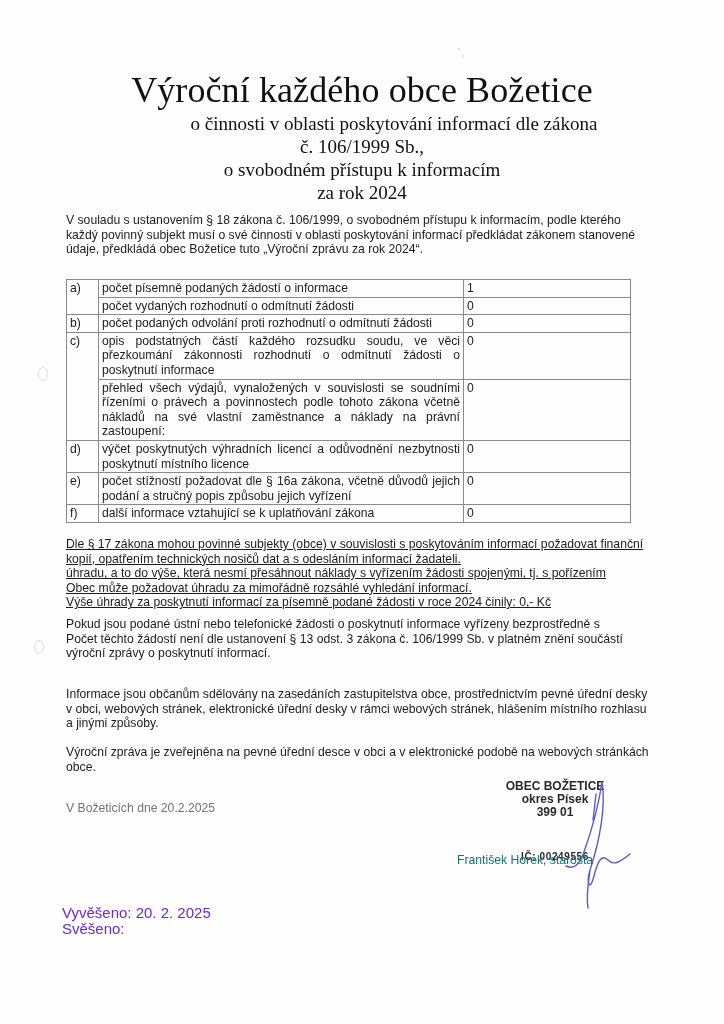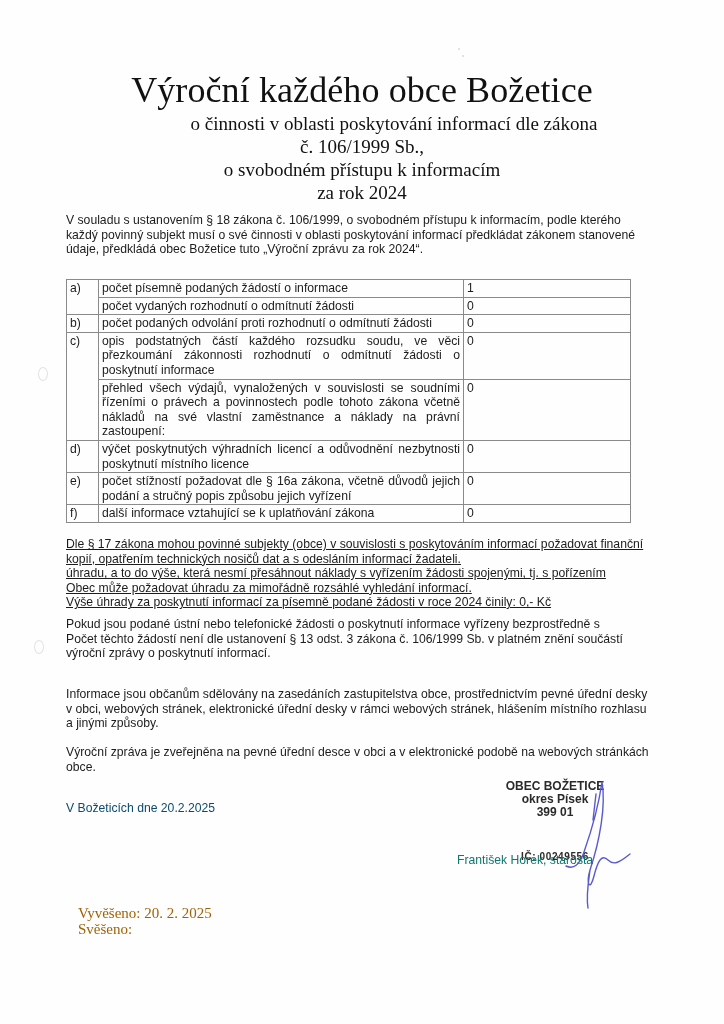--- a/index.html
+++ b/index.html
@@ -18,29 +18,29 @@
   .para div { white-space: nowrap; }
 
   table.info { position: absolute; left: 66px; top: 279px; width: 565px; border-collapse: collapse; font-family: "Liberation Sans", sans-serif; font-size: 12.2px; line-height: 14.6px; color: #1c1c1c; }
   table.info td { border: 1.3px solid #8a8a8a; vertical-align: top; padding: 1px 3px 1px 3px; }
   td.lbl { width: 25px; }
   td.txt { width: 358px; text-align: justify; }
   td.val { width: 160px; }
   td.txt div.line { white-space: nowrap; text-align: justify; text-align-last: justify; }
   td.txt div.last { text-align-last: left; }
 
-  .place-date { position: absolute; left: 66px; top: 801px; font-family: "Liberation Sans", sans-serif; font-size: 12.2px; color: #0c4a6e; }
+  .place-date { position: absolute; left: 66px; top: 801px; font-family: "Liberation Sans", sans-serif; font-size: 12.2px; color: #737373; }
   .stamp { position: absolute; left: 490px; top: 779px; width: 130px; text-align: center; font-family: "Liberation Sans", sans-serif; font-weight: bold; color: #2a2a2a; }
   .stamp .s1 { font-size: 12px; line-height: 14px; }
   .stamp .s2, .stamp .s3 { font-size: 12px; line-height: 12.5px; }
   .stamp .s4 { font-size: 10px; line-height: 12.5px; letter-spacing: 0.6px; margin-top: 33px; }
   .signer { position: absolute; left: 457px; top: 853px; font-family: "Liberation Sans", sans-serif; font-size: 12.2px; color: #0f766e; }
   .signature { position: absolute; left: 560px; top: 780px; width: 90px; height: 130px; }
 
-  .posted { position: absolute; left: 78px; top: 905px; font-family: Liberation Serif, serif; font-size: 15px; line-height: 16px; color: #a16207; }
+  .posted { position: absolute; left: 62px; top: 905px; font-family: Liberation Sans, sans-serif; font-size: 15px; line-height: 16px; color: #6d28d9; }
   .punch { position: absolute; width: 8px; height: 12px; border: 1px solid #e2e2e2; border-radius: 50%; }
   .speck { position: absolute; width: 2px; height: 2px; background: #d8d8d8; border-radius: 50%; }
 </style>
 </head>
 <body>
 
 <div class="page">
 
   <span class="punch" style="left:38px; top:367px;"></span>
   <span class="punch" style="left:34px; top:640px;"></span>

